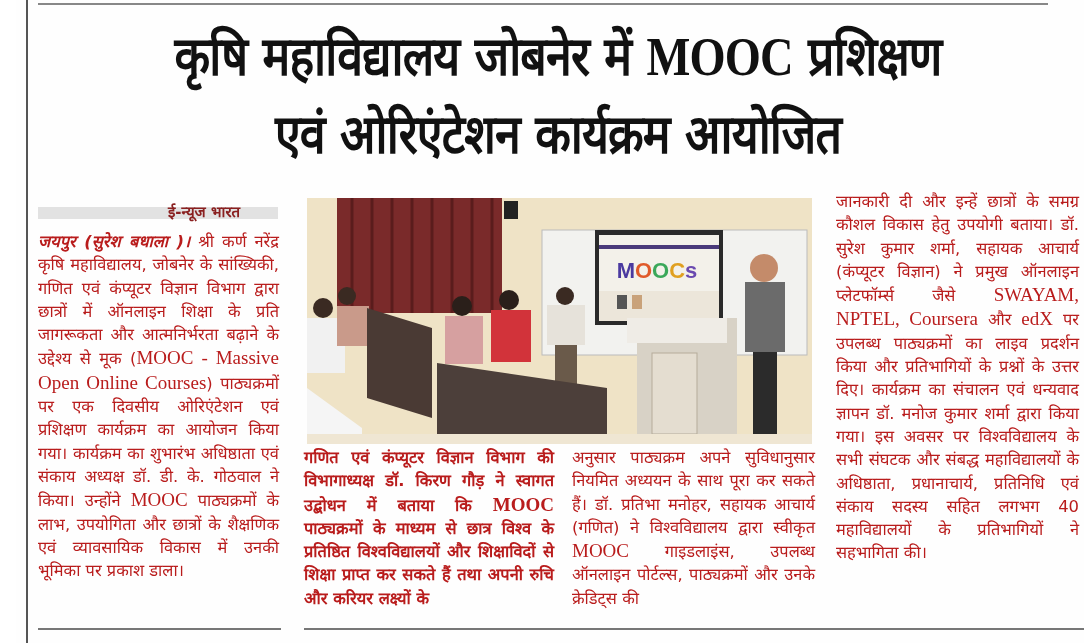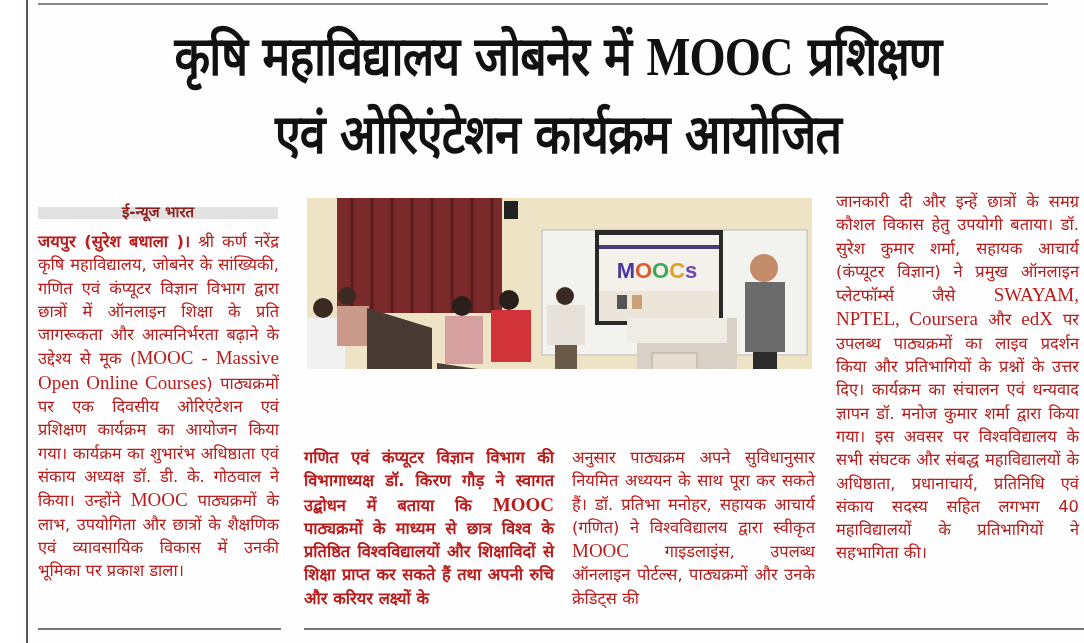--- a/index.html
+++ b/index.html
@@ -5,33 +5,33 @@
   html, body { margin:0; padding:0; background:#ffffff; }
   body { width:1084px; height:643px; overflow:hidden; position:relative; font-family:"DejaVu Sans", sans-serif; color:#1a1a1a; }
   .page { position:absolute; left:16px; top:0; width:1084px; height:643px; background:#fefefe; }
   .left-rule { position:absolute; left:10px; top:0; width:2px; height:643px; background:#555; }
   .right-rule { position:absolute; left:1076px; top:0; width:2px; height:643px; background:#444; }
   .top-rule { position:absolute; left:22px; top:3px; width:1010px; height:2px; background:#888; }
   .headline { position:absolute; left:22px; top:18px; width:1040px; text-align:center; font-family:"DejaVu Sans", sans-serif; font-weight:bold; color:#111; letter-spacing:-1px; }
   .headline .line { display:block; font-size:54px; line-height:78px; transform:scaleX(0.86); transform-origin:center; white-space:nowrap; }
   .headline .latin { font-family:"Liberation Serif", serif; font-weight:bold; }
   .byline-bar { position:absolute; left:22px; top:207px; width:240px; height:12px; background:#e2e2e2; }
-  .byline { position:absolute; left:22px; top:201px; width:240px; text-align:center; font-size:15px; font-weight:bold; color:#8a2020; line-height:22px; }
+  .byline { position:absolute; left:22px; top:201px; width:240px; text-align:center; font-size:15px; font-weight:bold; color:#8a2020; line-height:22px;padding-left:46px; }
   .col { position:absolute; font-size:16.4px; line-height:23.3px; text-align:justify; color:#b91c1c; }
   .col p { margin:0; }
-  .col .lead { font-weight:bold; }
+  .col .lead { font-weight:bold;font-style:italic; }
   .col-1 { left:22px; top:230px; width:241px; }
   .col-2 { left:288px; top:446px; width:250px;font-weight:bold; }
   .col-3 { left:556px; top:446px; width:243px; }
   .col-4 { left:820px; top:190px; width:243px; }
   .col .en { font-family:"Liberation Serif", serif; font-size:19px; }
   .bottom-rule { position:absolute; height:2px; background:#777; top:628px; }
   .br1 { left:22px; width:243px; }
   .br2 { left:288px; width:782px; }
-  .photo { position:absolute; left:291px; top:198px; width:505px; height:171px; overflow:hidden; background:#efe6d3; }
+  .photo { position:absolute; left:291px; top:198px; width:505px; height:246px; overflow:hidden; background:#efe6d3; }
   .photo svg { display:block; }
 </style>
 </head>
 <body>
 
 <div class="page">
   <div class="left-rule"></div>
   <div class="right-rule"></div>
   <div class="top-rule"></div>
 

